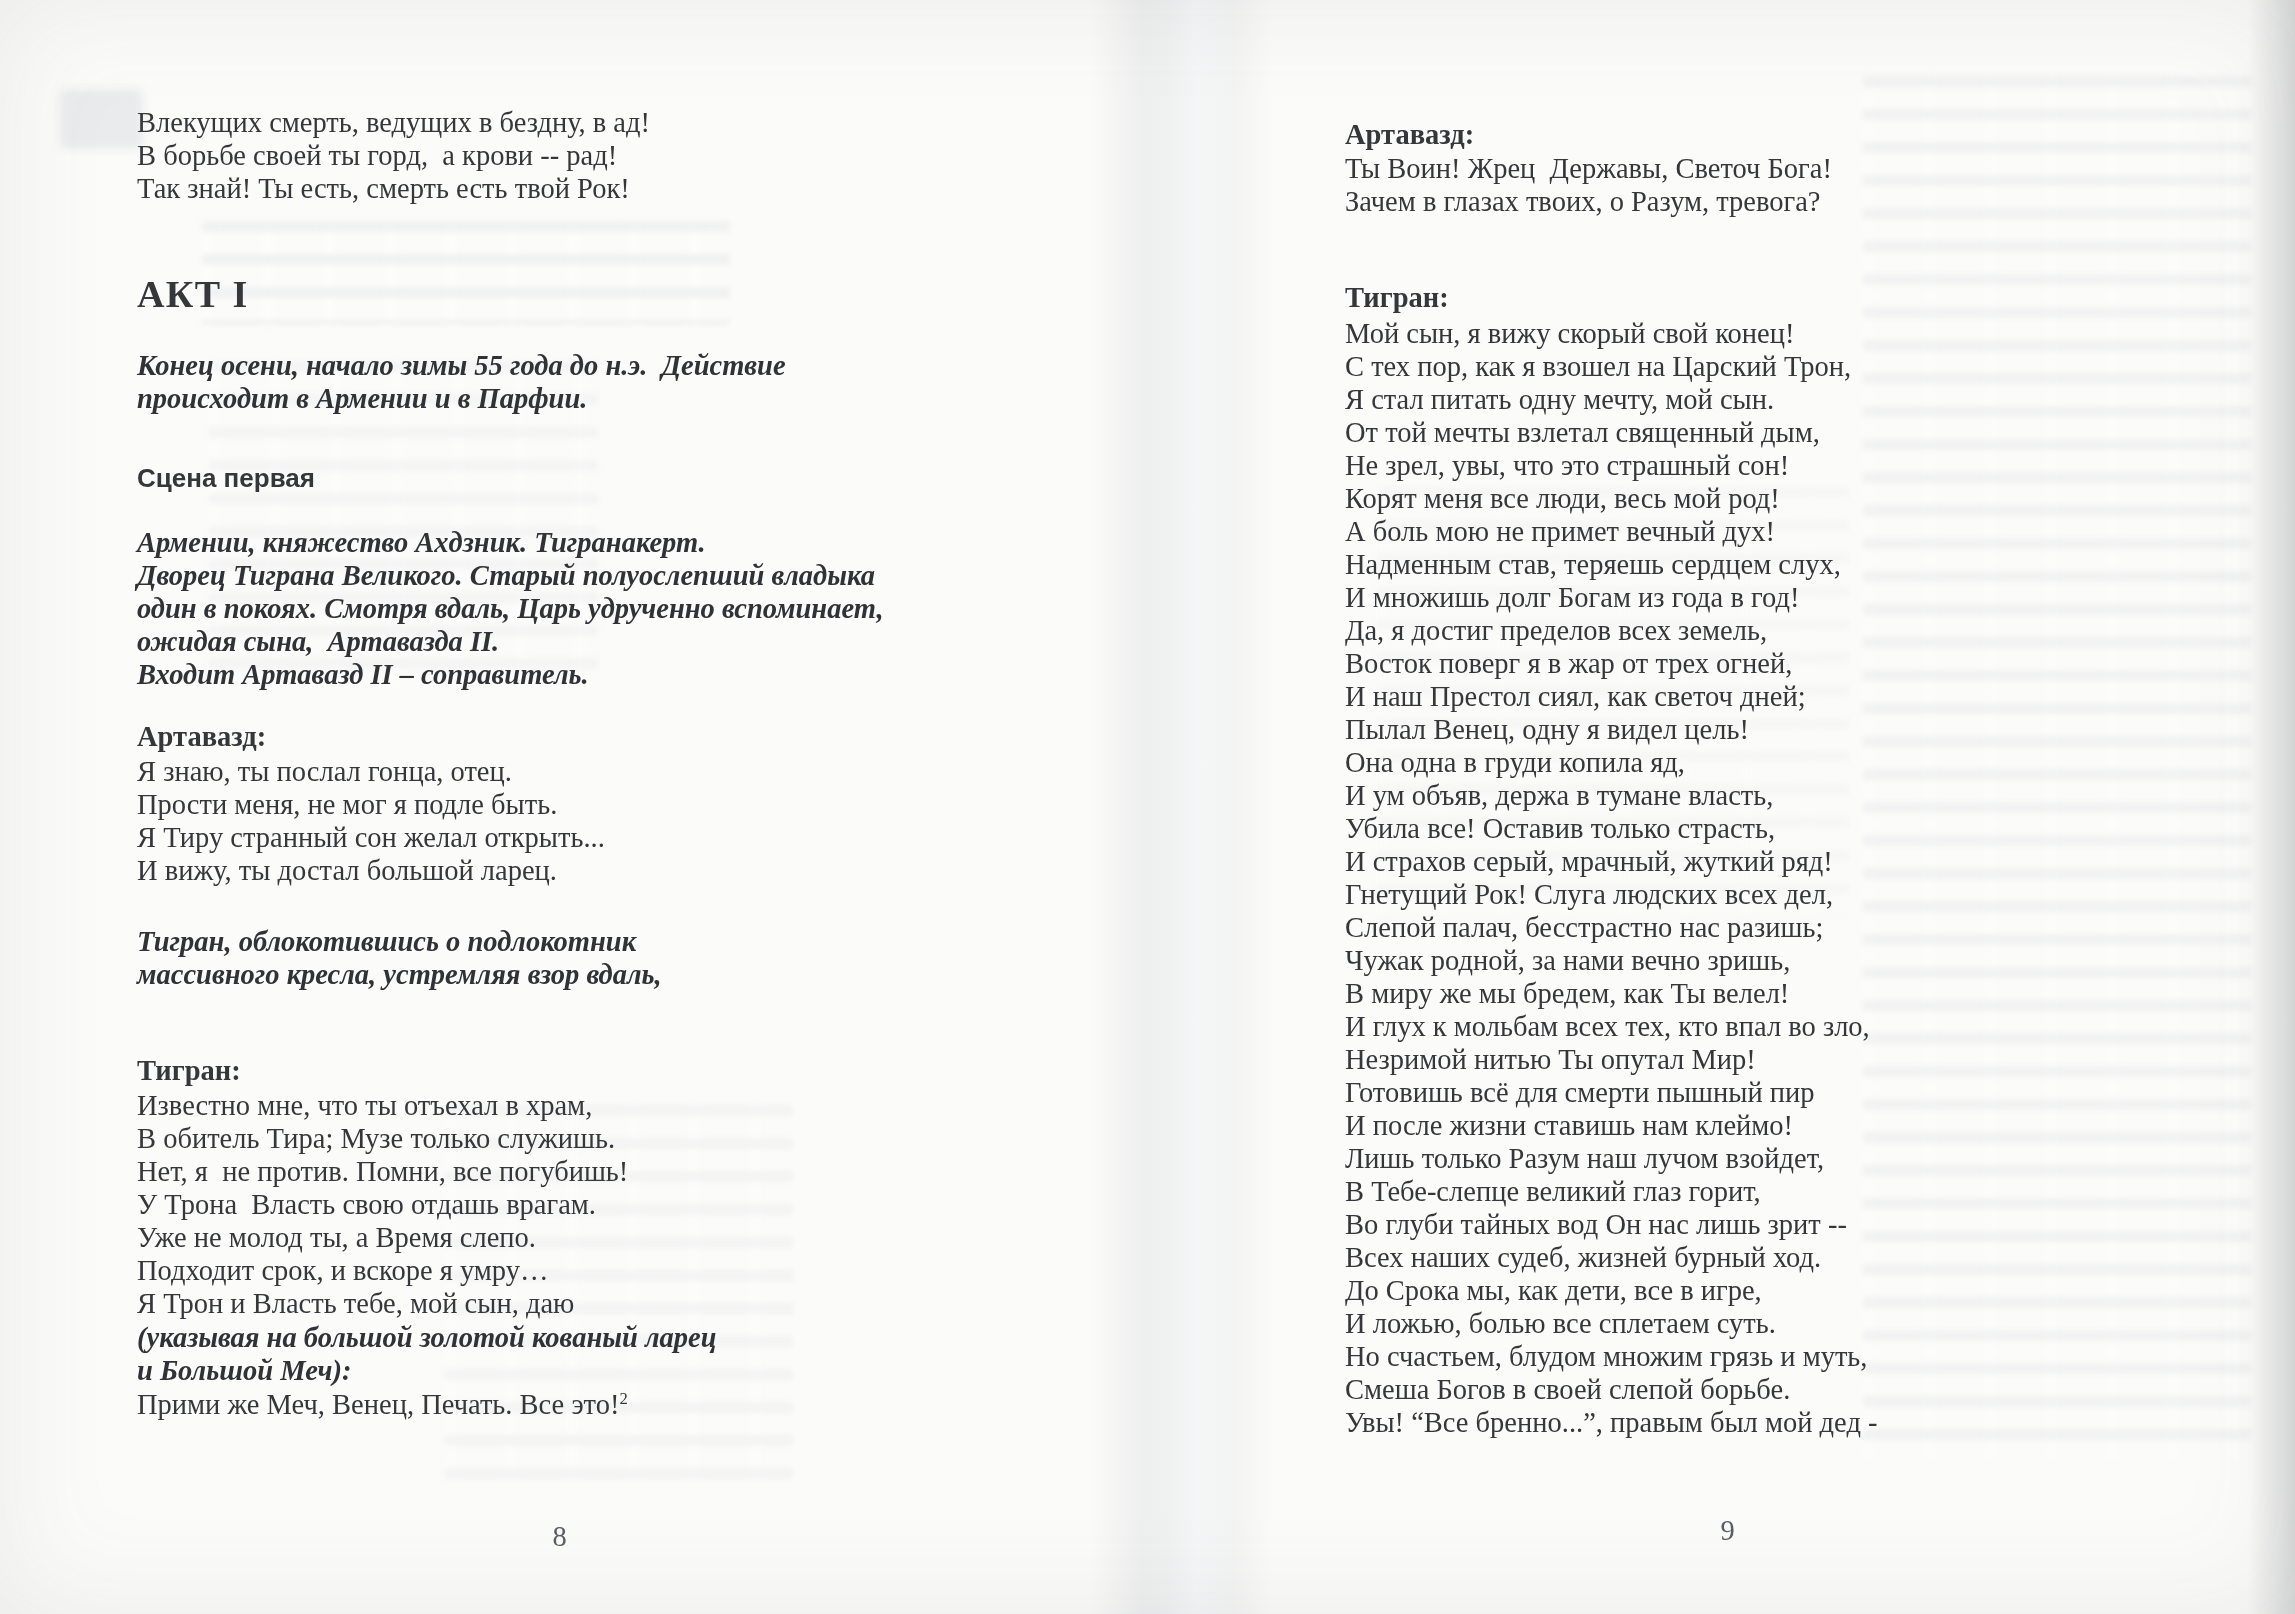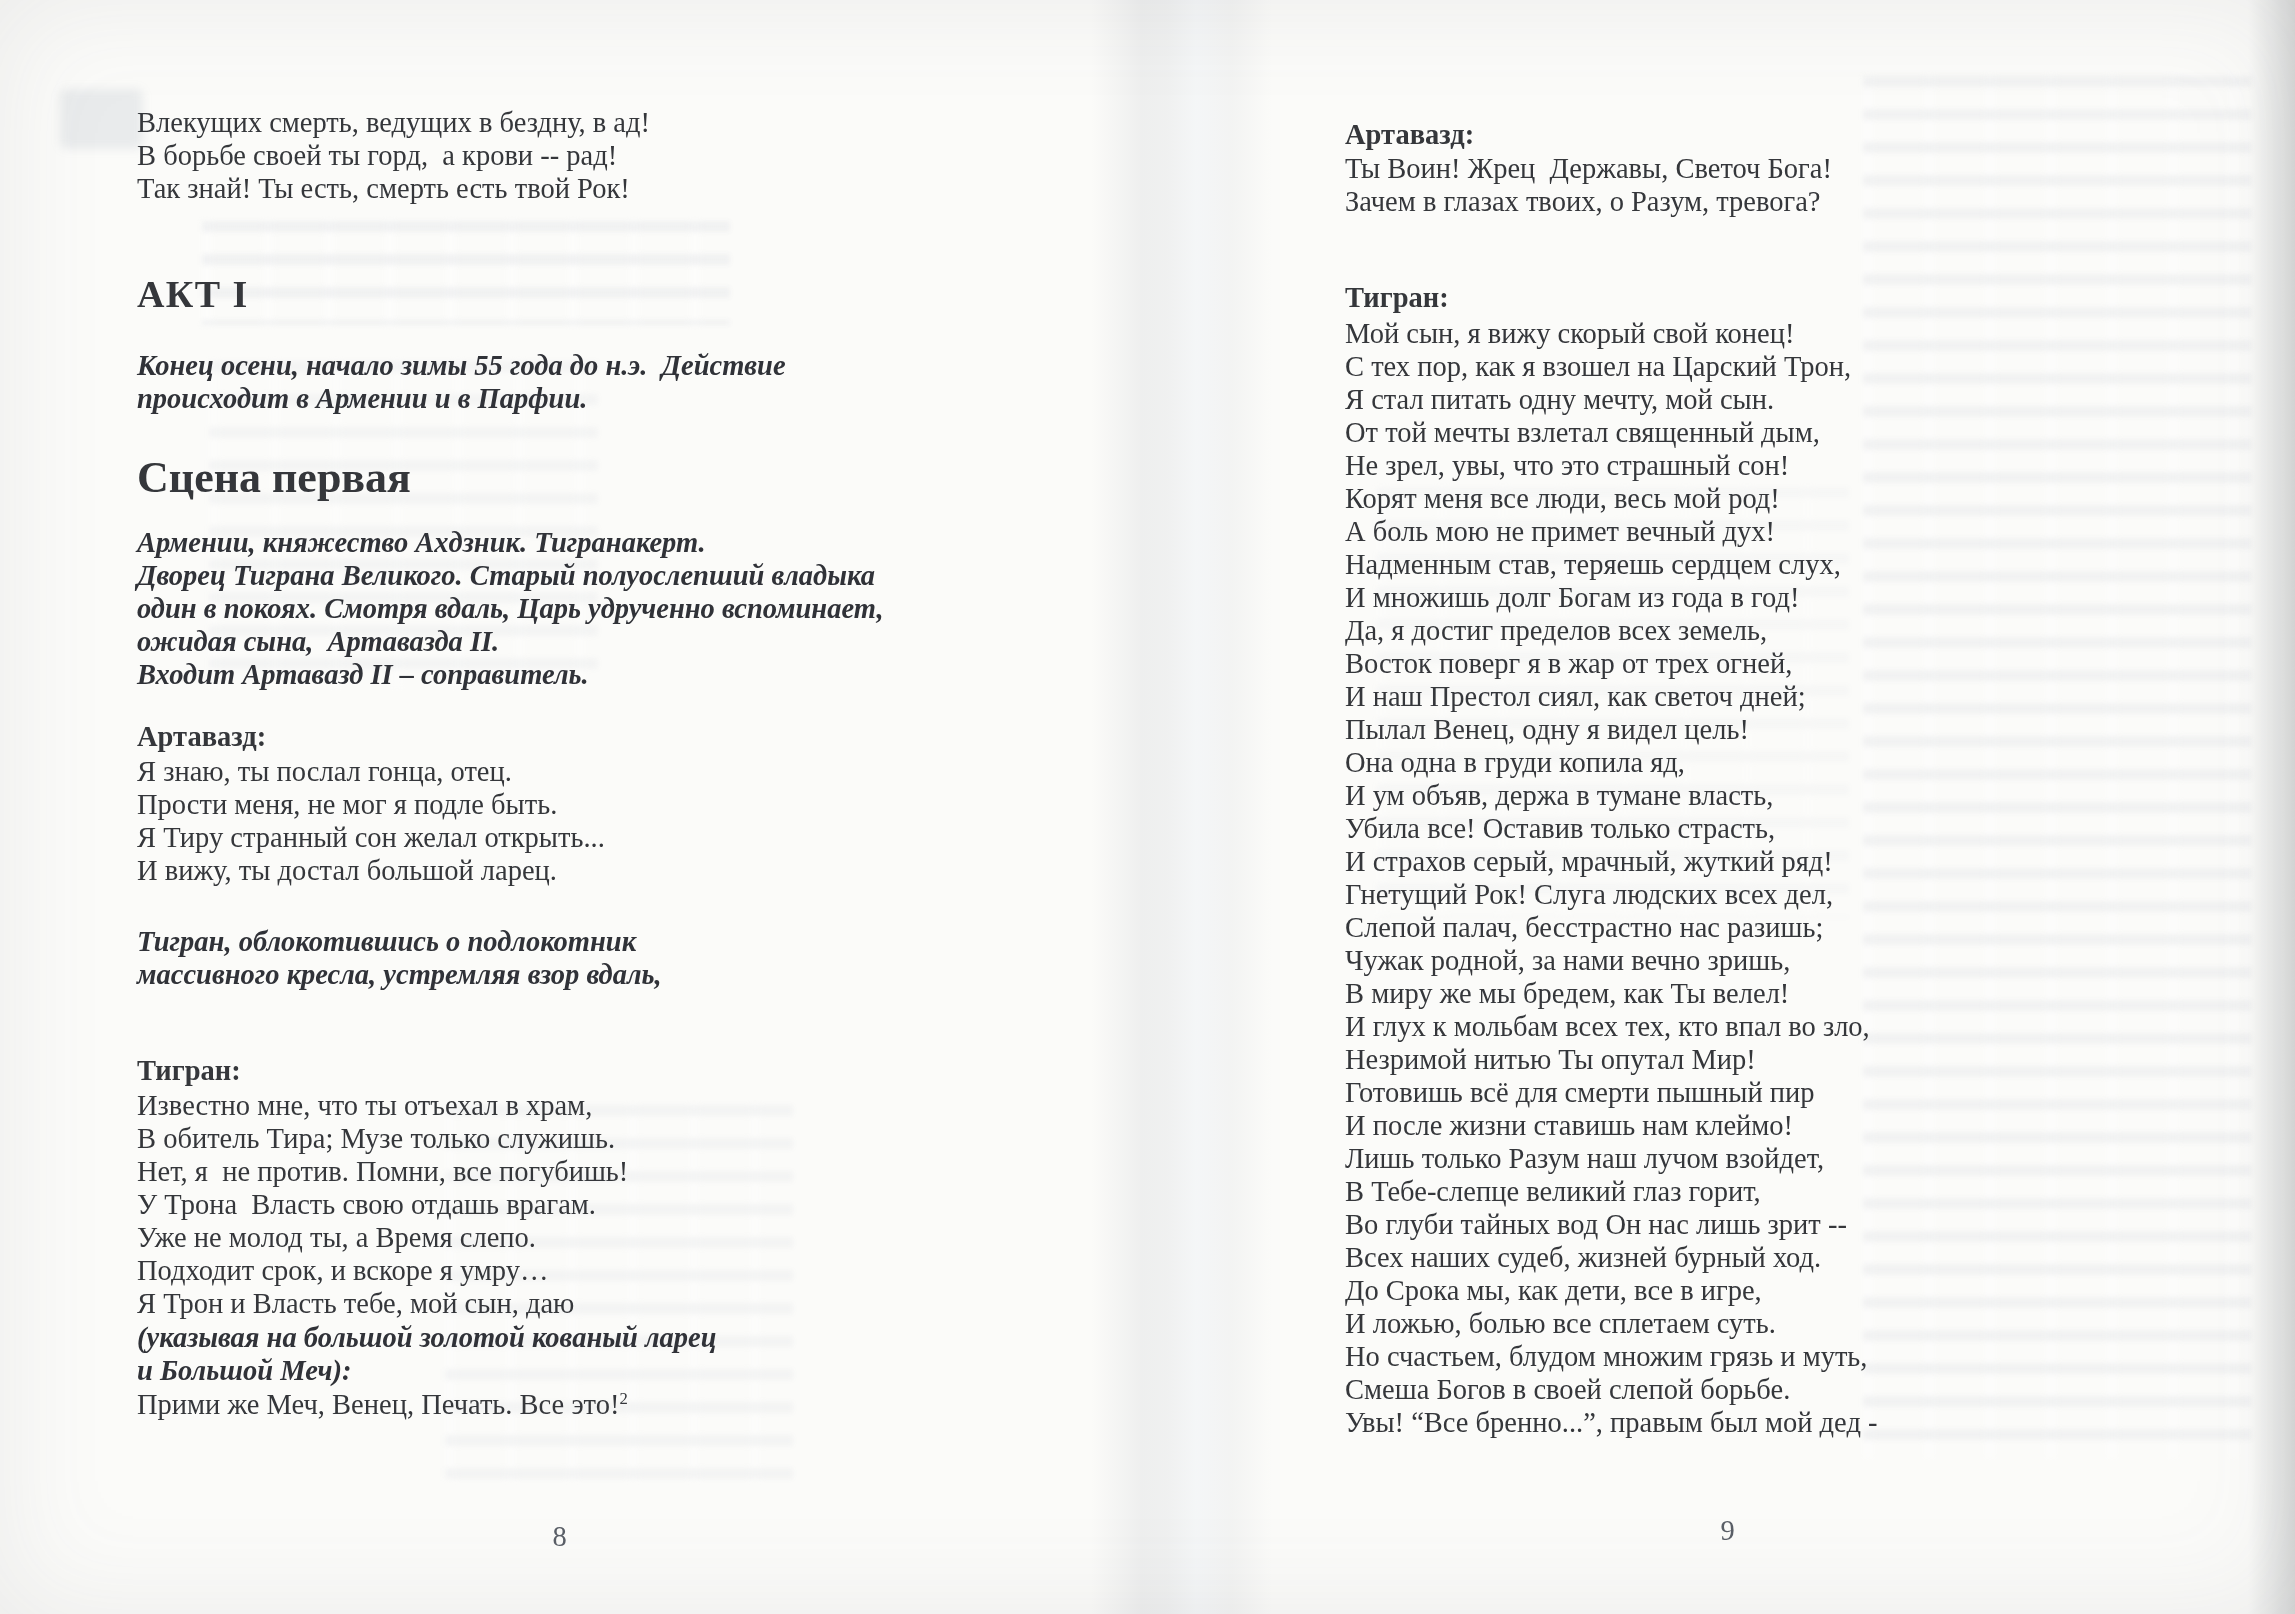--- a/index.html
+++ b/index.html
@@ -14,21 +14,21 @@
   .page { position:absolute; top:0; height:1614px; }
   .page-left  { left:0; width:1147px;margin-left:8px; }
   .page-right { left:1147px; width:1148px; }
 
   .block { position:absolute; white-space:pre; font-size:28.5px; line-height:33px; }
   .block .line { white-space:pre; }
 
   .speaker      { font-weight:bold; }
   .italic-dir   { font-style:italic; font-weight:bold; color:#303238; }
   .heading-act  { font-weight:bold; font-size:38px; line-height:42px; letter-spacing:1.4px; text-align:left; }
-  .heading-scene{ font-family:Liberation Serif, serif; font-weight:bold; font-size:44px; line-height:38px; }
+  .heading-scene{ font-family:Liberation Sans, sans-serif; font-weight:bold; font-size:26px; line-height:38px; }
   .page-num     { color:#595e66; text-align:center; font-size:28.5px; }
   sup.fn        { font-size:16.7px; line-height:0; vertical-align:super; }
 
   
   .gutter-shadow {
     position:absolute; left:1091px; top:0; width:181px; height:1614px;
     background:linear-gradient(90deg,
       rgba(125,133,148,0) 0%,
       rgba(125,133,148,0.10) 28%,
       rgba(170,176,186,0.14) 42%,

